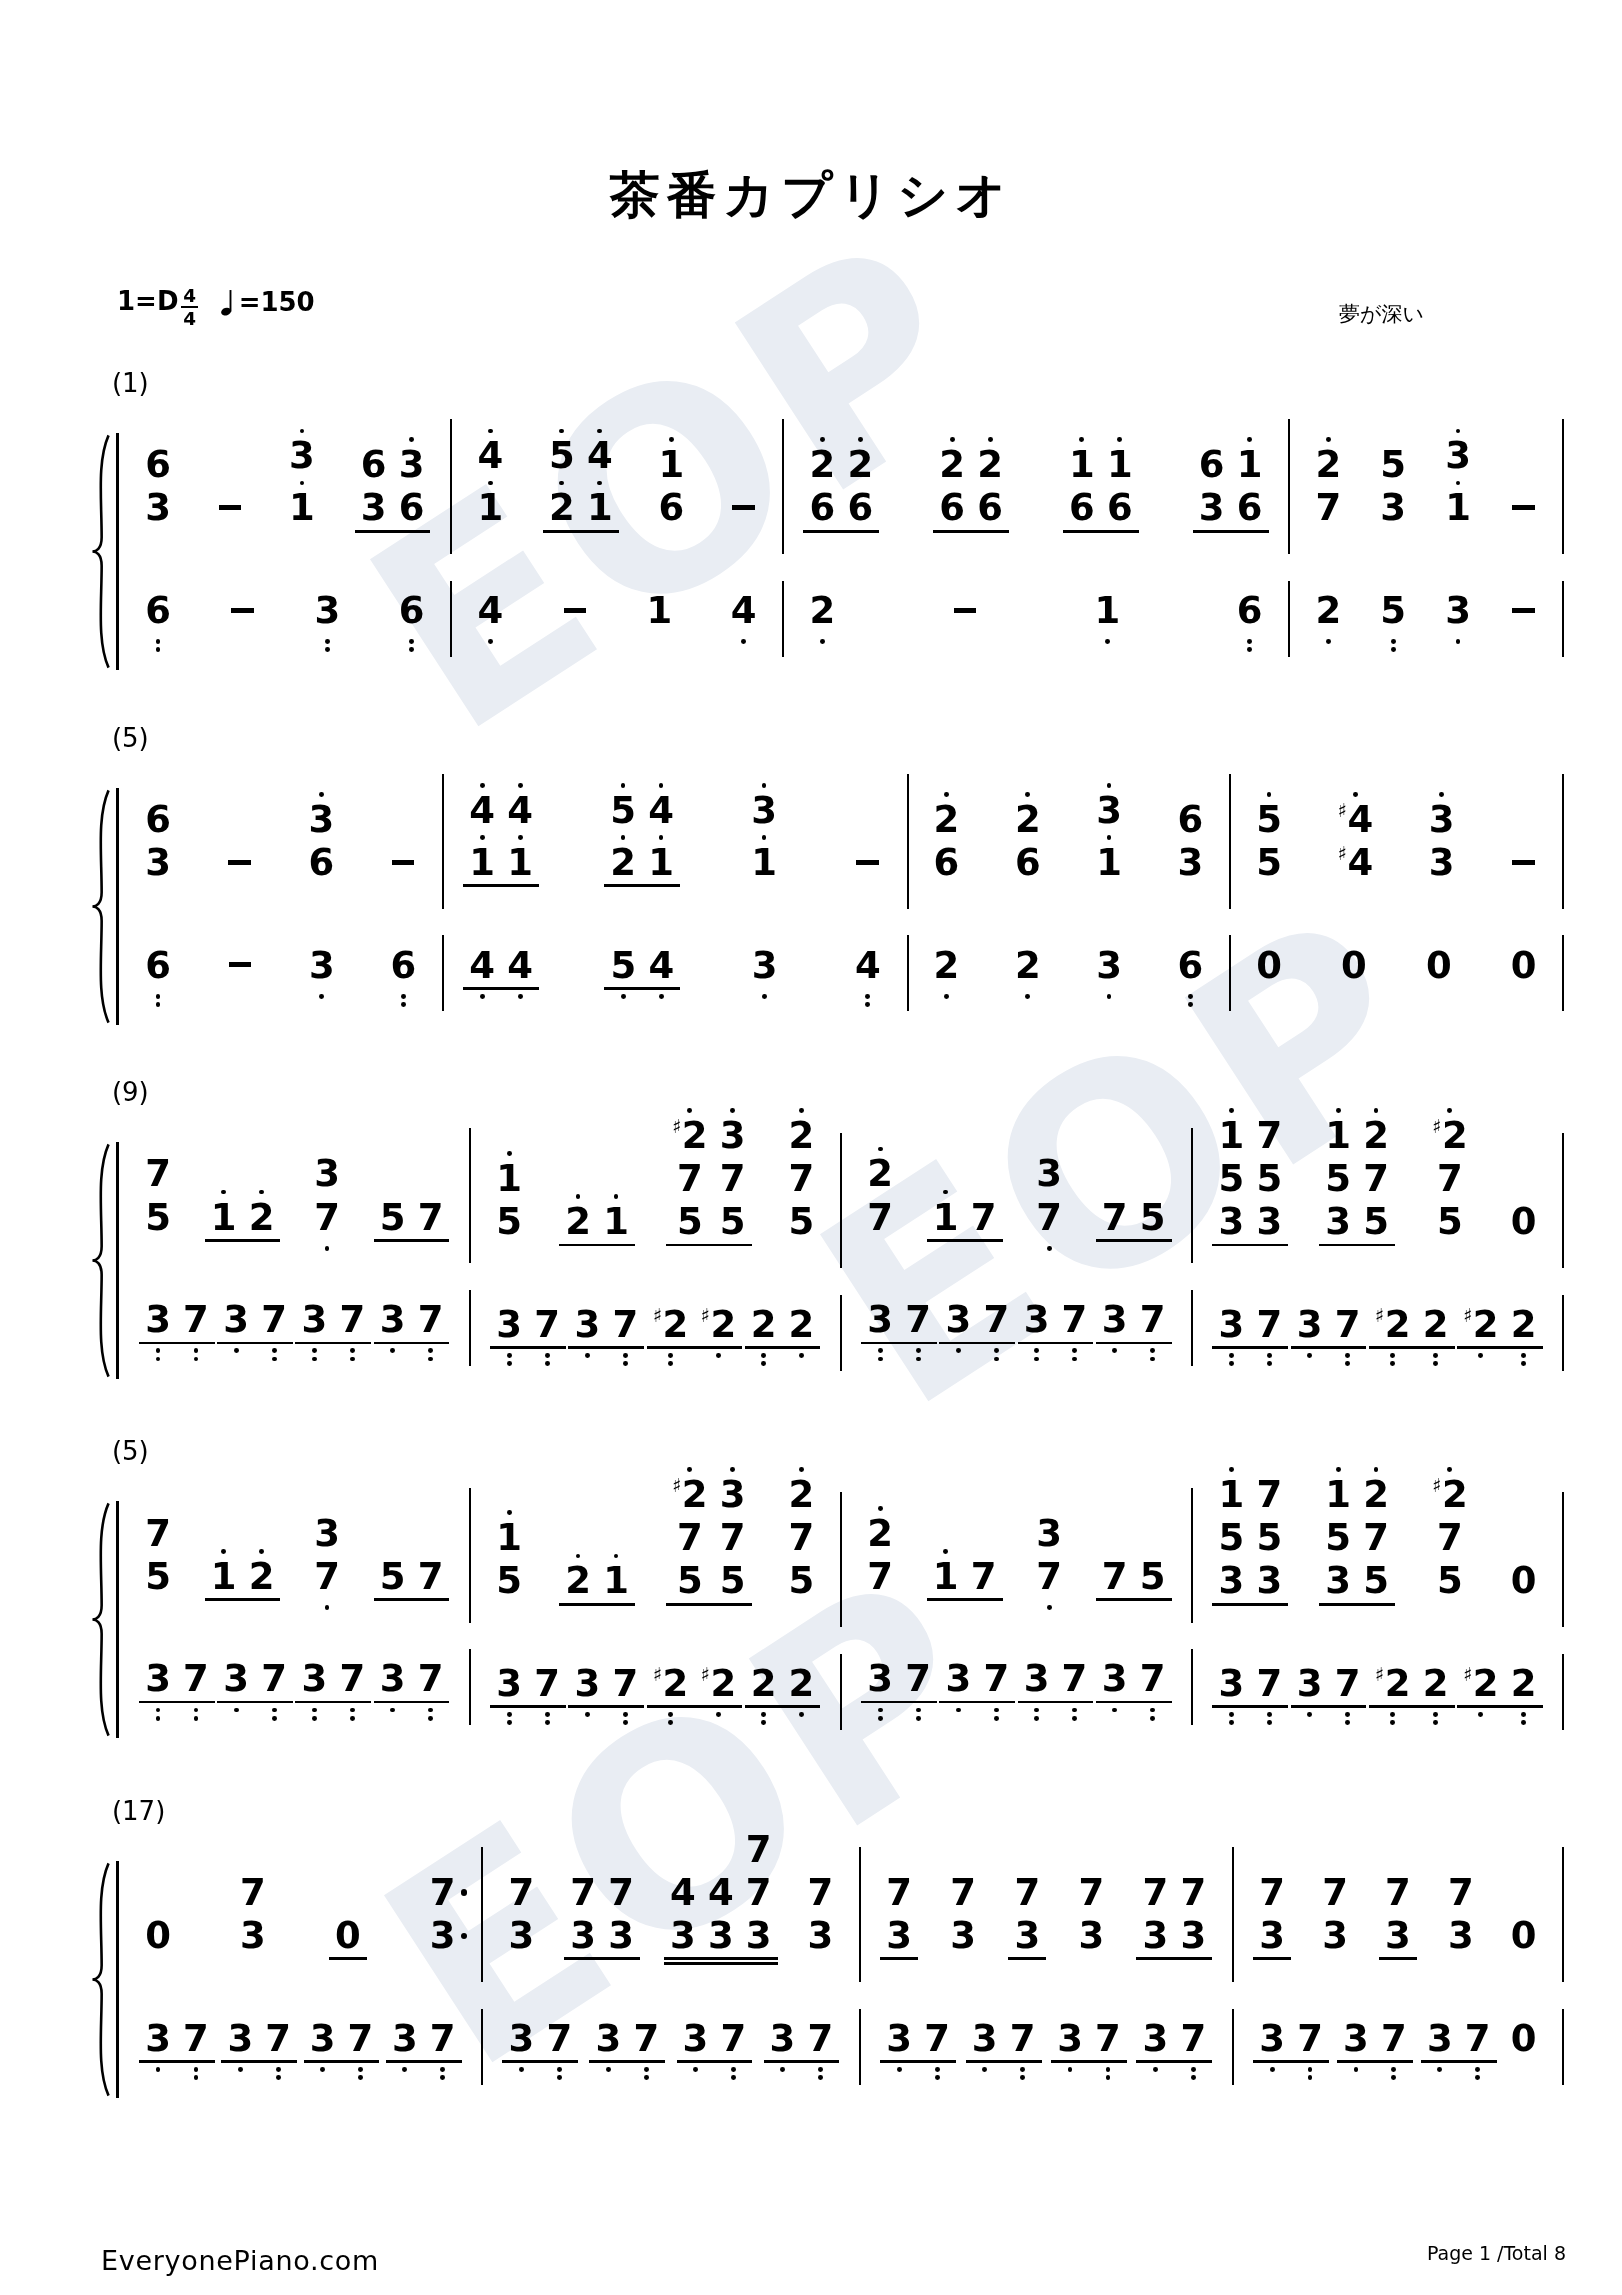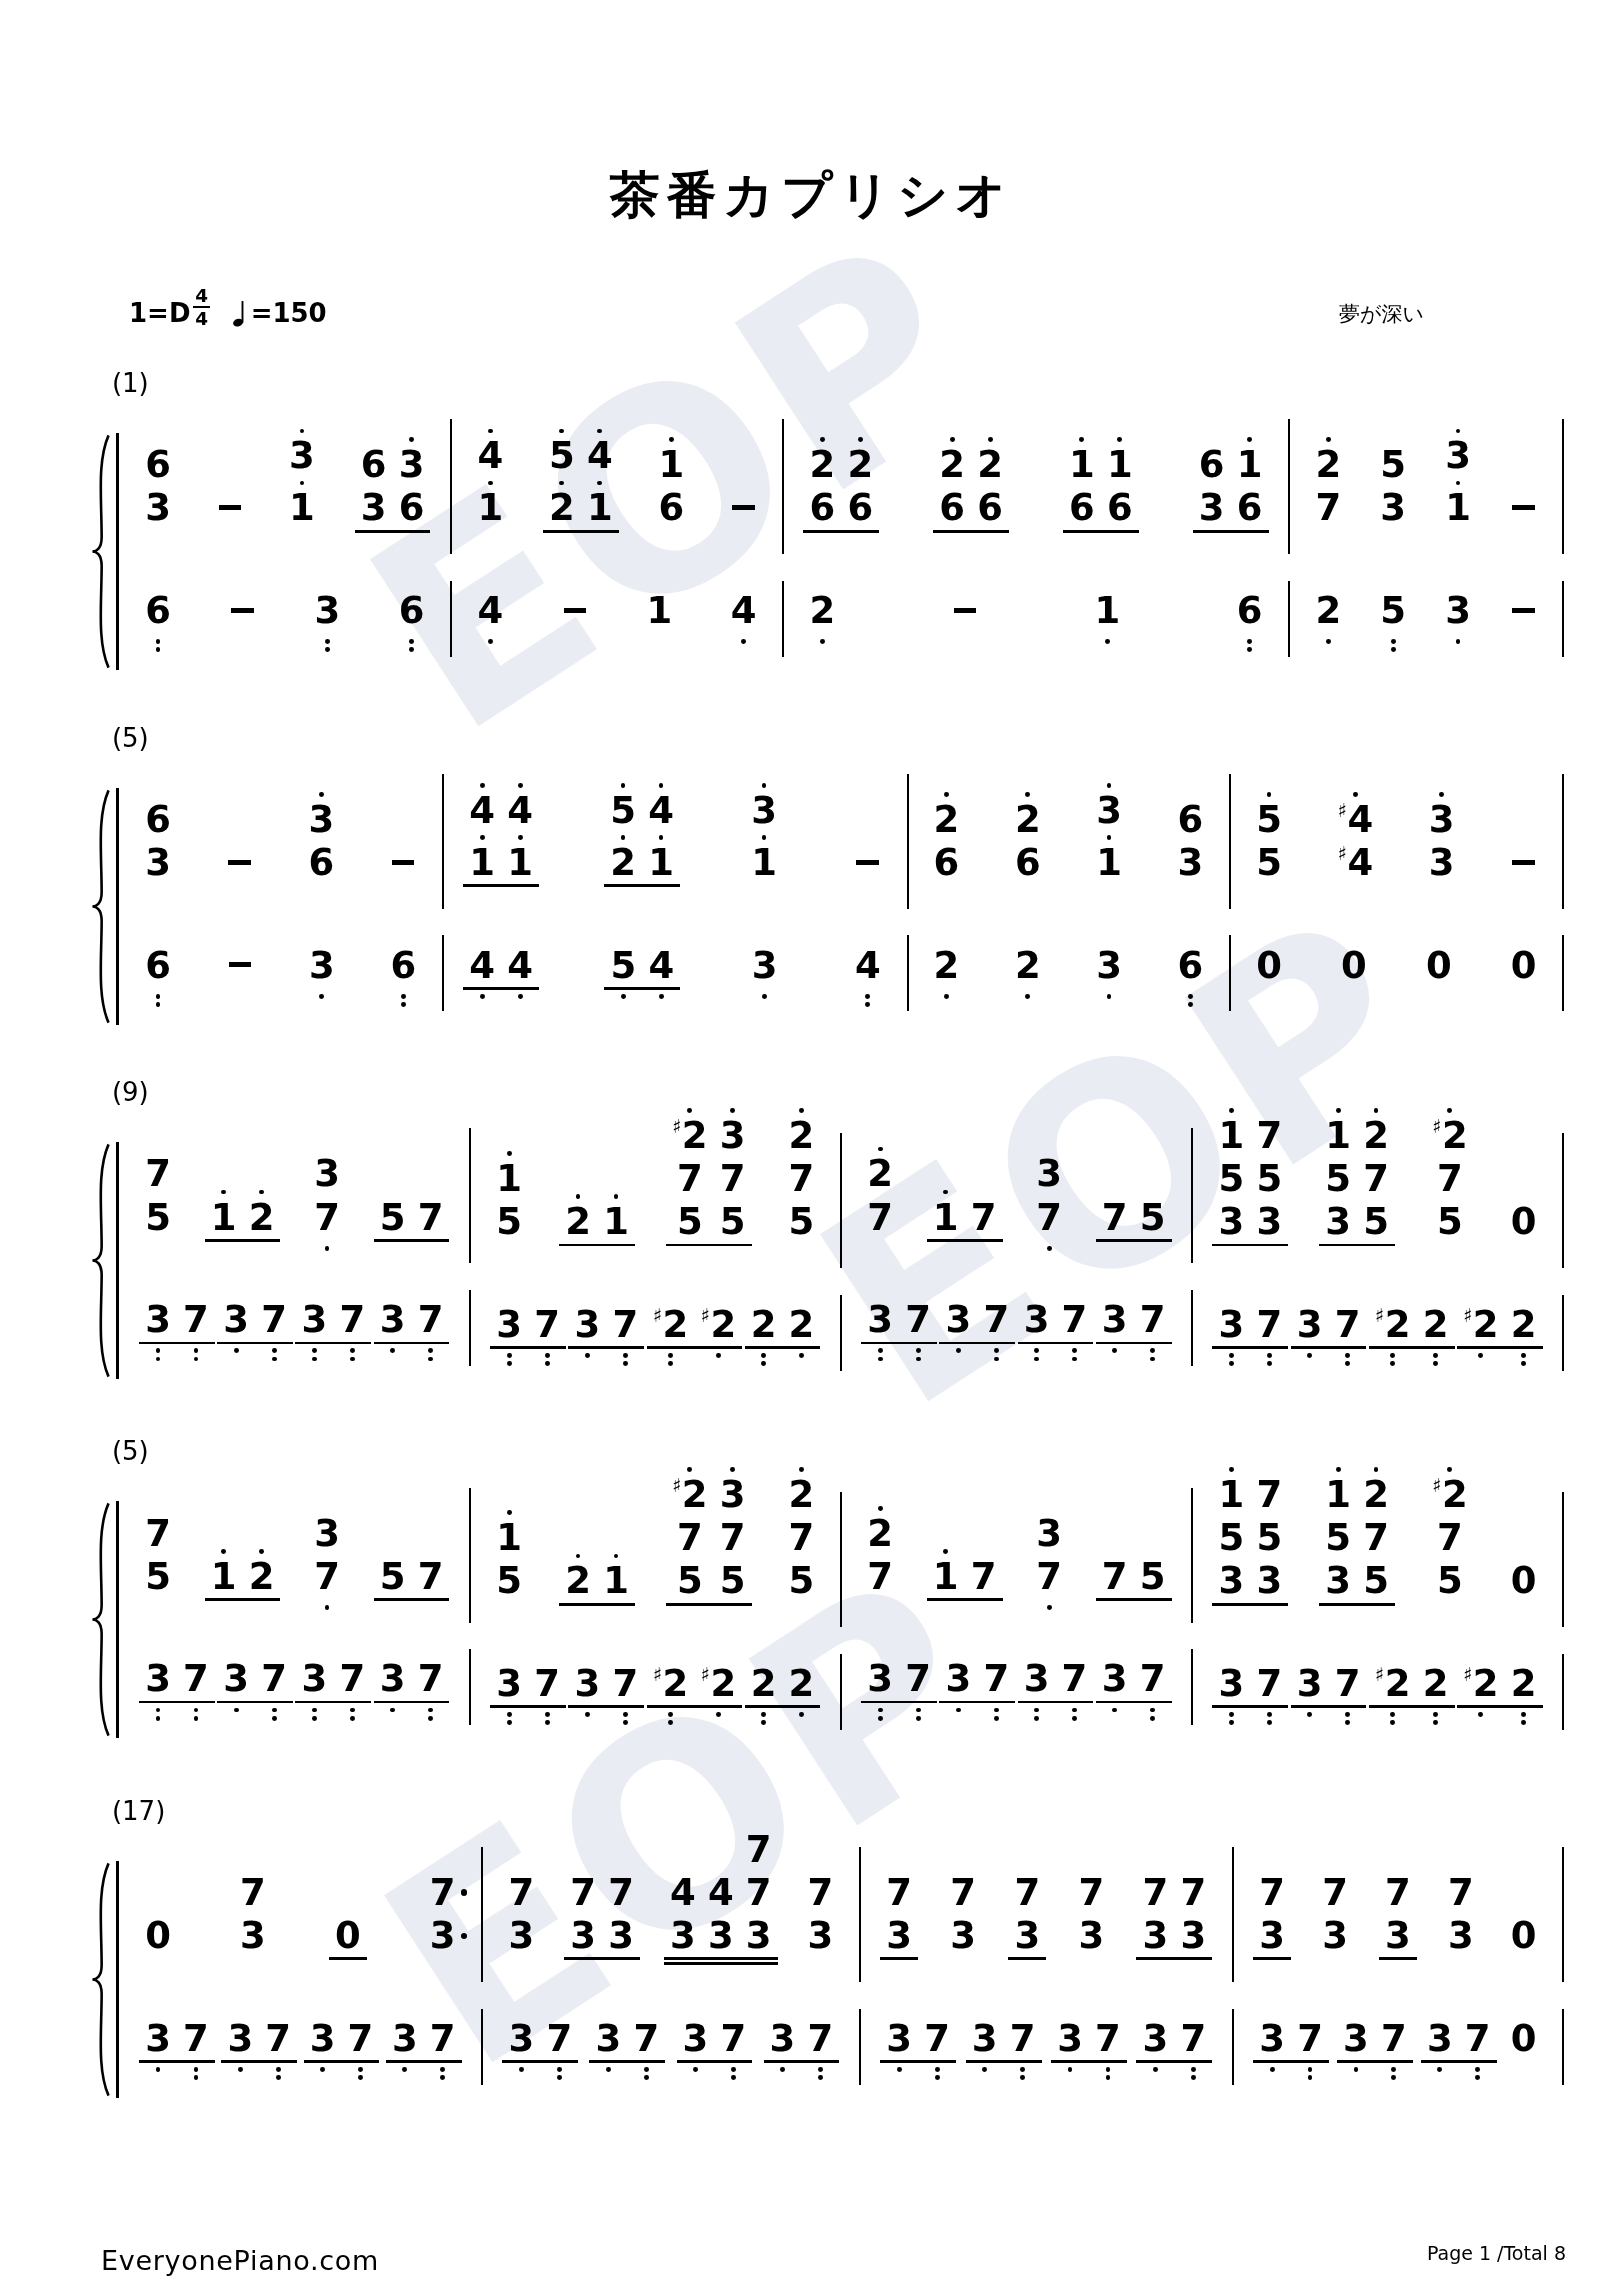--- a/index.html
+++ b/index.html
@@ -7,21 +7,21 @@
   #page{position:relative;width:1623px;height:2295px;background:#ffffff;overflow:hidden;
         font-family:"DejaVu Sans",sans-serif;color:#000;}
   
   .wm{position:absolute;font-weight:700;font-size:273px;letter-spacing:8.2px;
       color:#e9edf3;transform:rotate(-33deg);z-index:0;user-select:none;}
   
   .title{position:absolute;top:162px;left:0;width:100%;text-align:center;
          font-size:50px;font-weight:700;letter-spacing:6.8px;z-index:2;}
   .subtitle{position:absolute;top:258px;left:0;width:100%;text-align:center;
             font-family:"DejaVu Serif",serif;font-size:23px;letter-spacing:2px;z-index:2;}
-  .meta-left{position:absolute;top:286px;left:129px;display:flex;align-items:flex-end;
+  .meta-left{position:absolute;top:286px;left:117px;display:flex;align-items:flex-start;
              font-size:26px;font-weight:700;z-index:2;}
   .frac{display:inline-flex;flex-direction:column;align-items:center;margin:0 23px 0 2.7px;
         font-size:18.4px;line-height:1.05;font-weight:700;}
   .frac .num{border-bottom:2px solid #000;padding:0 2px 0.7px 2px;}
   .frac .den{padding-top:0.7px;}
   .tempo{display:flex;align-items:center;}
   .tempo svg{margin-right:4.1px;}
   .meta-right{position:absolute;top:300px;right:199px;font-size:21px;font-weight:400;z-index:2;}
   
   #score{position:absolute;top:368px;left:0;width:100%;z-index:1;}

